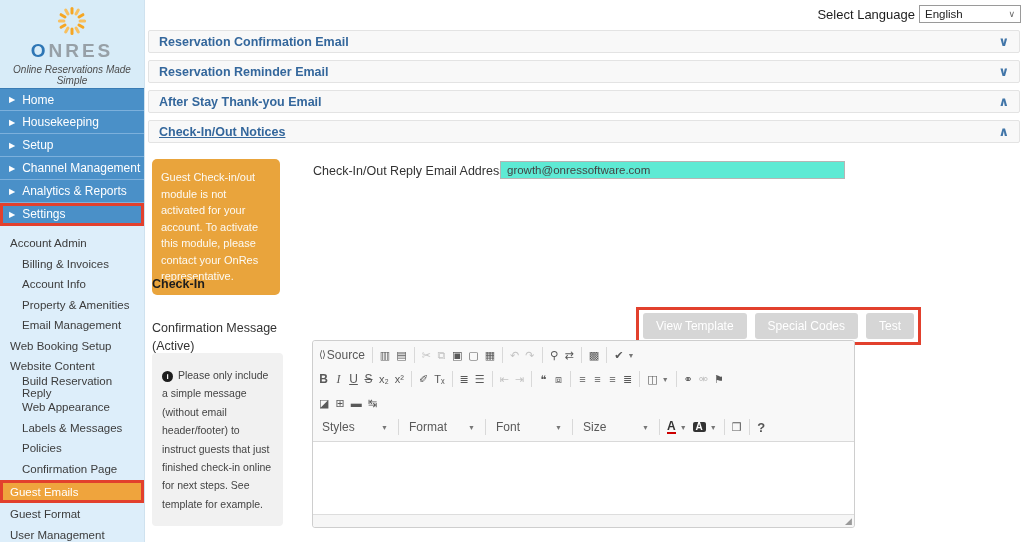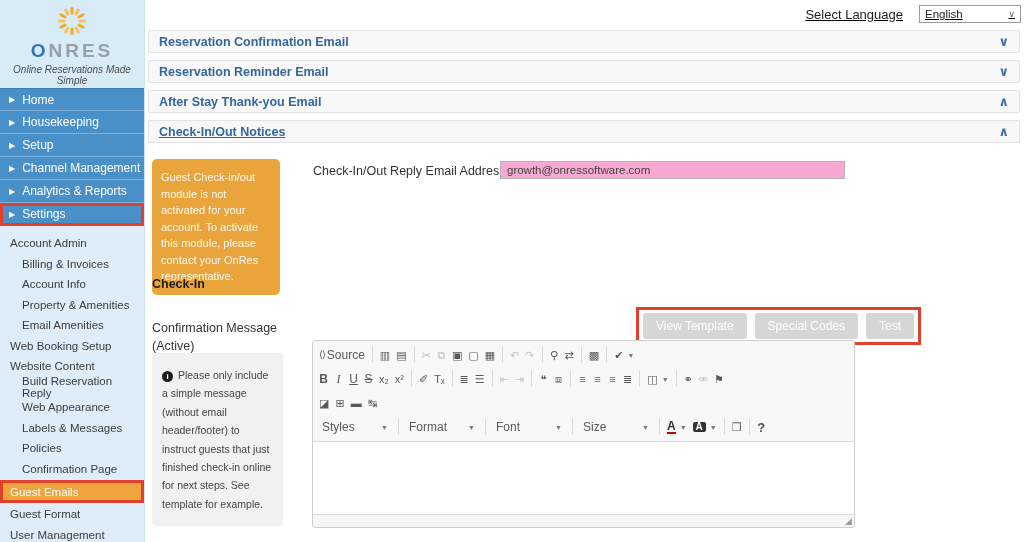--- a/index.html
+++ b/index.html
@@ -17,37 +17,37 @@
   .mainnav .nav-item:first-child { border-top:1px solid #3a7cb4; }
   .nav-arrow { font-size:8px; margin-right:7px; color:#fff; }
   .red-outline { outline:3px solid #e2402d; outline-offset:-3px; }
 
   .subnav { padding-top:7px; font-size:11.5px; color:#3c3c3c; }
   .sub-item { height:20.5px; display:flex; align-items:center; padding-left:10px; cursor:pointer; }
   .sub-item.lvl2 { padding-left:22px; }
   .sub-item.active { background:#efa43d; color:#fff; height:23px; margin:1px 0; }
 
   
-  .topbar { position:absolute; left:145px; top:0; width:879px; height:28px; display:flex; justify-content:flex-end; align-items:center; gap:16px; padding-right:3px;text-decoration:underline; }
+  .topbar { position:absolute; left:145px; top:0; width:879px; height:28px; display:flex; justify-content:flex-end; align-items:center; gap:4px; padding-right:3px; }
   .lang-label { font-size:13px; color:#1d1d1d; }
   .lang-select { width:102px; height:18px; border:1px solid #9a9a9a; background:#fff; font-size:11.5px; color:#222; display:flex; align-items:center; justify-content:space-between; padding:0 5px; cursor:pointer; }
   .lang-caret { font-size:9px; color:#666; }
 
   
   .accordions { position:absolute; left:148px; top:30px; width:872px; }
   .acc { height:23px; background:#f8f8f8; border:1px solid #e3e3e3; border-radius:2px; margin-bottom:7px; display:flex; align-items:center; justify-content:space-between; padding:0 10px; cursor:pointer; }
   .acc-label { color:#34679c; font-weight:bold; font-size:12.5px; }
   .acc-label.underlined { text-decoration:underline; }
   .acc-chev { color:#4175a8; font-size:13px; font-weight:bold; line-height:1; }
 
   
   .panel { position:absolute; left:145px; top:150px; width:879px; height:392px; }
   .warnbox { position:absolute; left:7px; top:9px; width:128px; background:#e9a43c; border-radius:5px; padding:10px 9px; font-size:11px; color:#fcfaf4; line-height:1.5; }
   .email-label { position:absolute; left:168px; top:14px; font-size:12.5px; color:#333; }
-  .email-input { position:absolute; left:355px; top:11px; width:345px; height:18px; background:#f9a8d4; border:1px solid #b5b5b5; font-size:11.5px; color:#444; padding:1px 6px; font-family:"Liberation Sans","DejaVu Sans",sans-serif; }
+  .email-input { position:absolute; left:355px; top:11px; width:345px; height:18px; background:#5eead4; border:1px solid #b5b5b5; font-size:11.5px; color:#444; padding:1px 6px; font-family:"Liberation Sans","DejaVu Sans",sans-serif; }
   .checkin-h { position:absolute; left:7px; top:127px; font-size:12.5px; font-weight:bold; color:#1d1d1d; }
   .msg-label { position:absolute; left:7px; top:170px; font-size:12.5px; color:#333; width:130px; line-height:1.4; }
   .notebox { position:absolute; left:7px; top:203px; width:131px; background:#f1f1f1; border-radius:4px; padding:13px 10px; font-size:10.5px; color:#444; line-height:1.75; }
   .info-icon { display:inline-block; width:11px; height:11px; background:#1d1d1d; color:#fff; border-radius:50%; font-size:8px; font-weight:bold; text-align:center; line-height:11px; margin-right:2px; }
 
   .btn-frame { position:absolute; left:491px; top:157px; border:3px solid #e2402d; padding:3px 4px; display:flex; gap:8px; background:transparent; }
   .gray-btn { background:#d6d6d6; color:#fff; border:none; border-radius:3px; font-size:12px; padding:6px 13px; cursor:pointer; font-family:"Liberation Sans","DejaVu Sans",sans-serif; }
 
   
   .editor { position:absolute; left:167px; top:190px; width:543px; border:1px solid #cecece; border-radius:3px; background:#fff; }
@@ -122,21 +122,21 @@
         <div class="nav-item red-outline">
           <span class="nav-arrow">▶</span>
           <span>Settings</span>
         </div>
       </nav>
     <div class="subnav" id="subnav">
         <div class="sub-item">Account Admin</div>
         <div class="sub-item lvl2">Billing &amp; Invoices</div>
         <div class="sub-item lvl2">Account Info</div>
         <div class="sub-item lvl2">Property &amp; Amenities</div>
-        <div class="sub-item lvl2">Email Amenities</div>
+        <div class="sub-item lvl2">Email Management</div>
         <div class="sub-item">Web Booking Setup</div>
         <div class="sub-item">Website Content</div>
         <div class="sub-item lvl2">Build Reservation Reply</div>
         <div class="sub-item lvl2">Web Appearance</div>
         <div class="sub-item lvl2">Labels &amp; Messages</div>
         <div class="sub-item lvl2">Policies</div>
         <div class="sub-item lvl2">Confirmation Page</div>
         <div class="sub-item active red-outline">Guest Emails</div>
         <div class="sub-item">Guest Format</div>
         <div class="sub-item">User Management</div>

